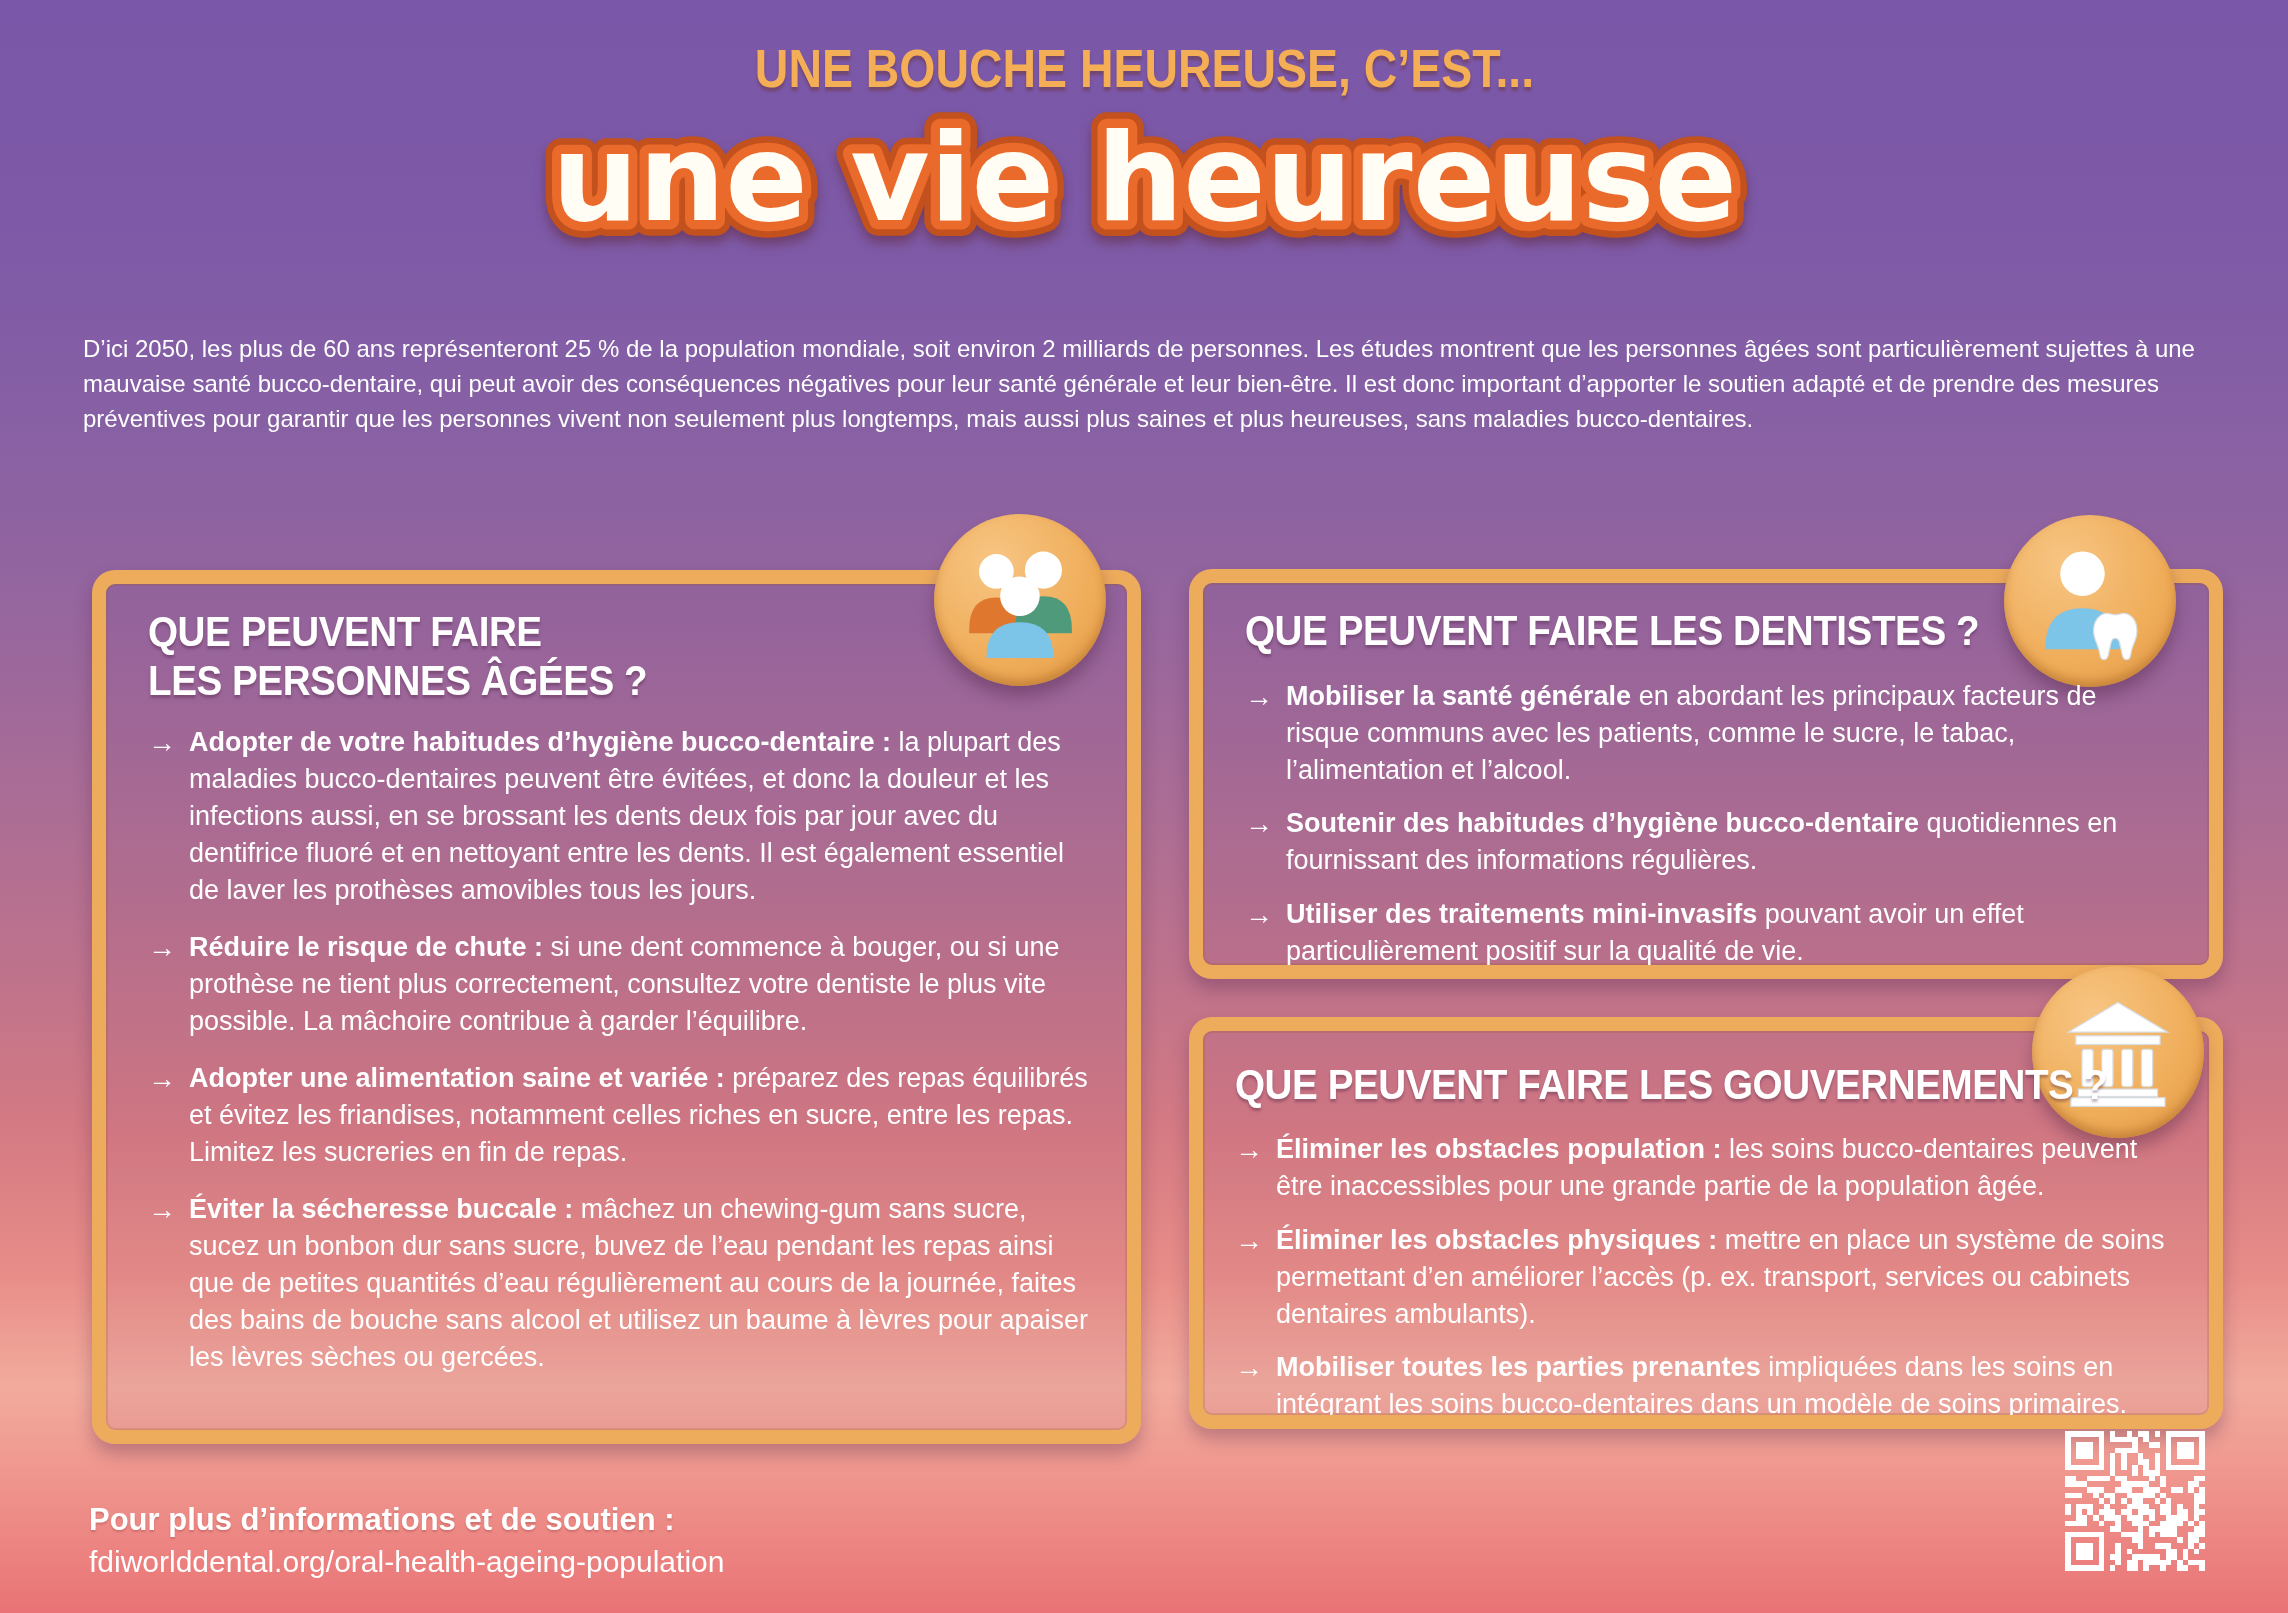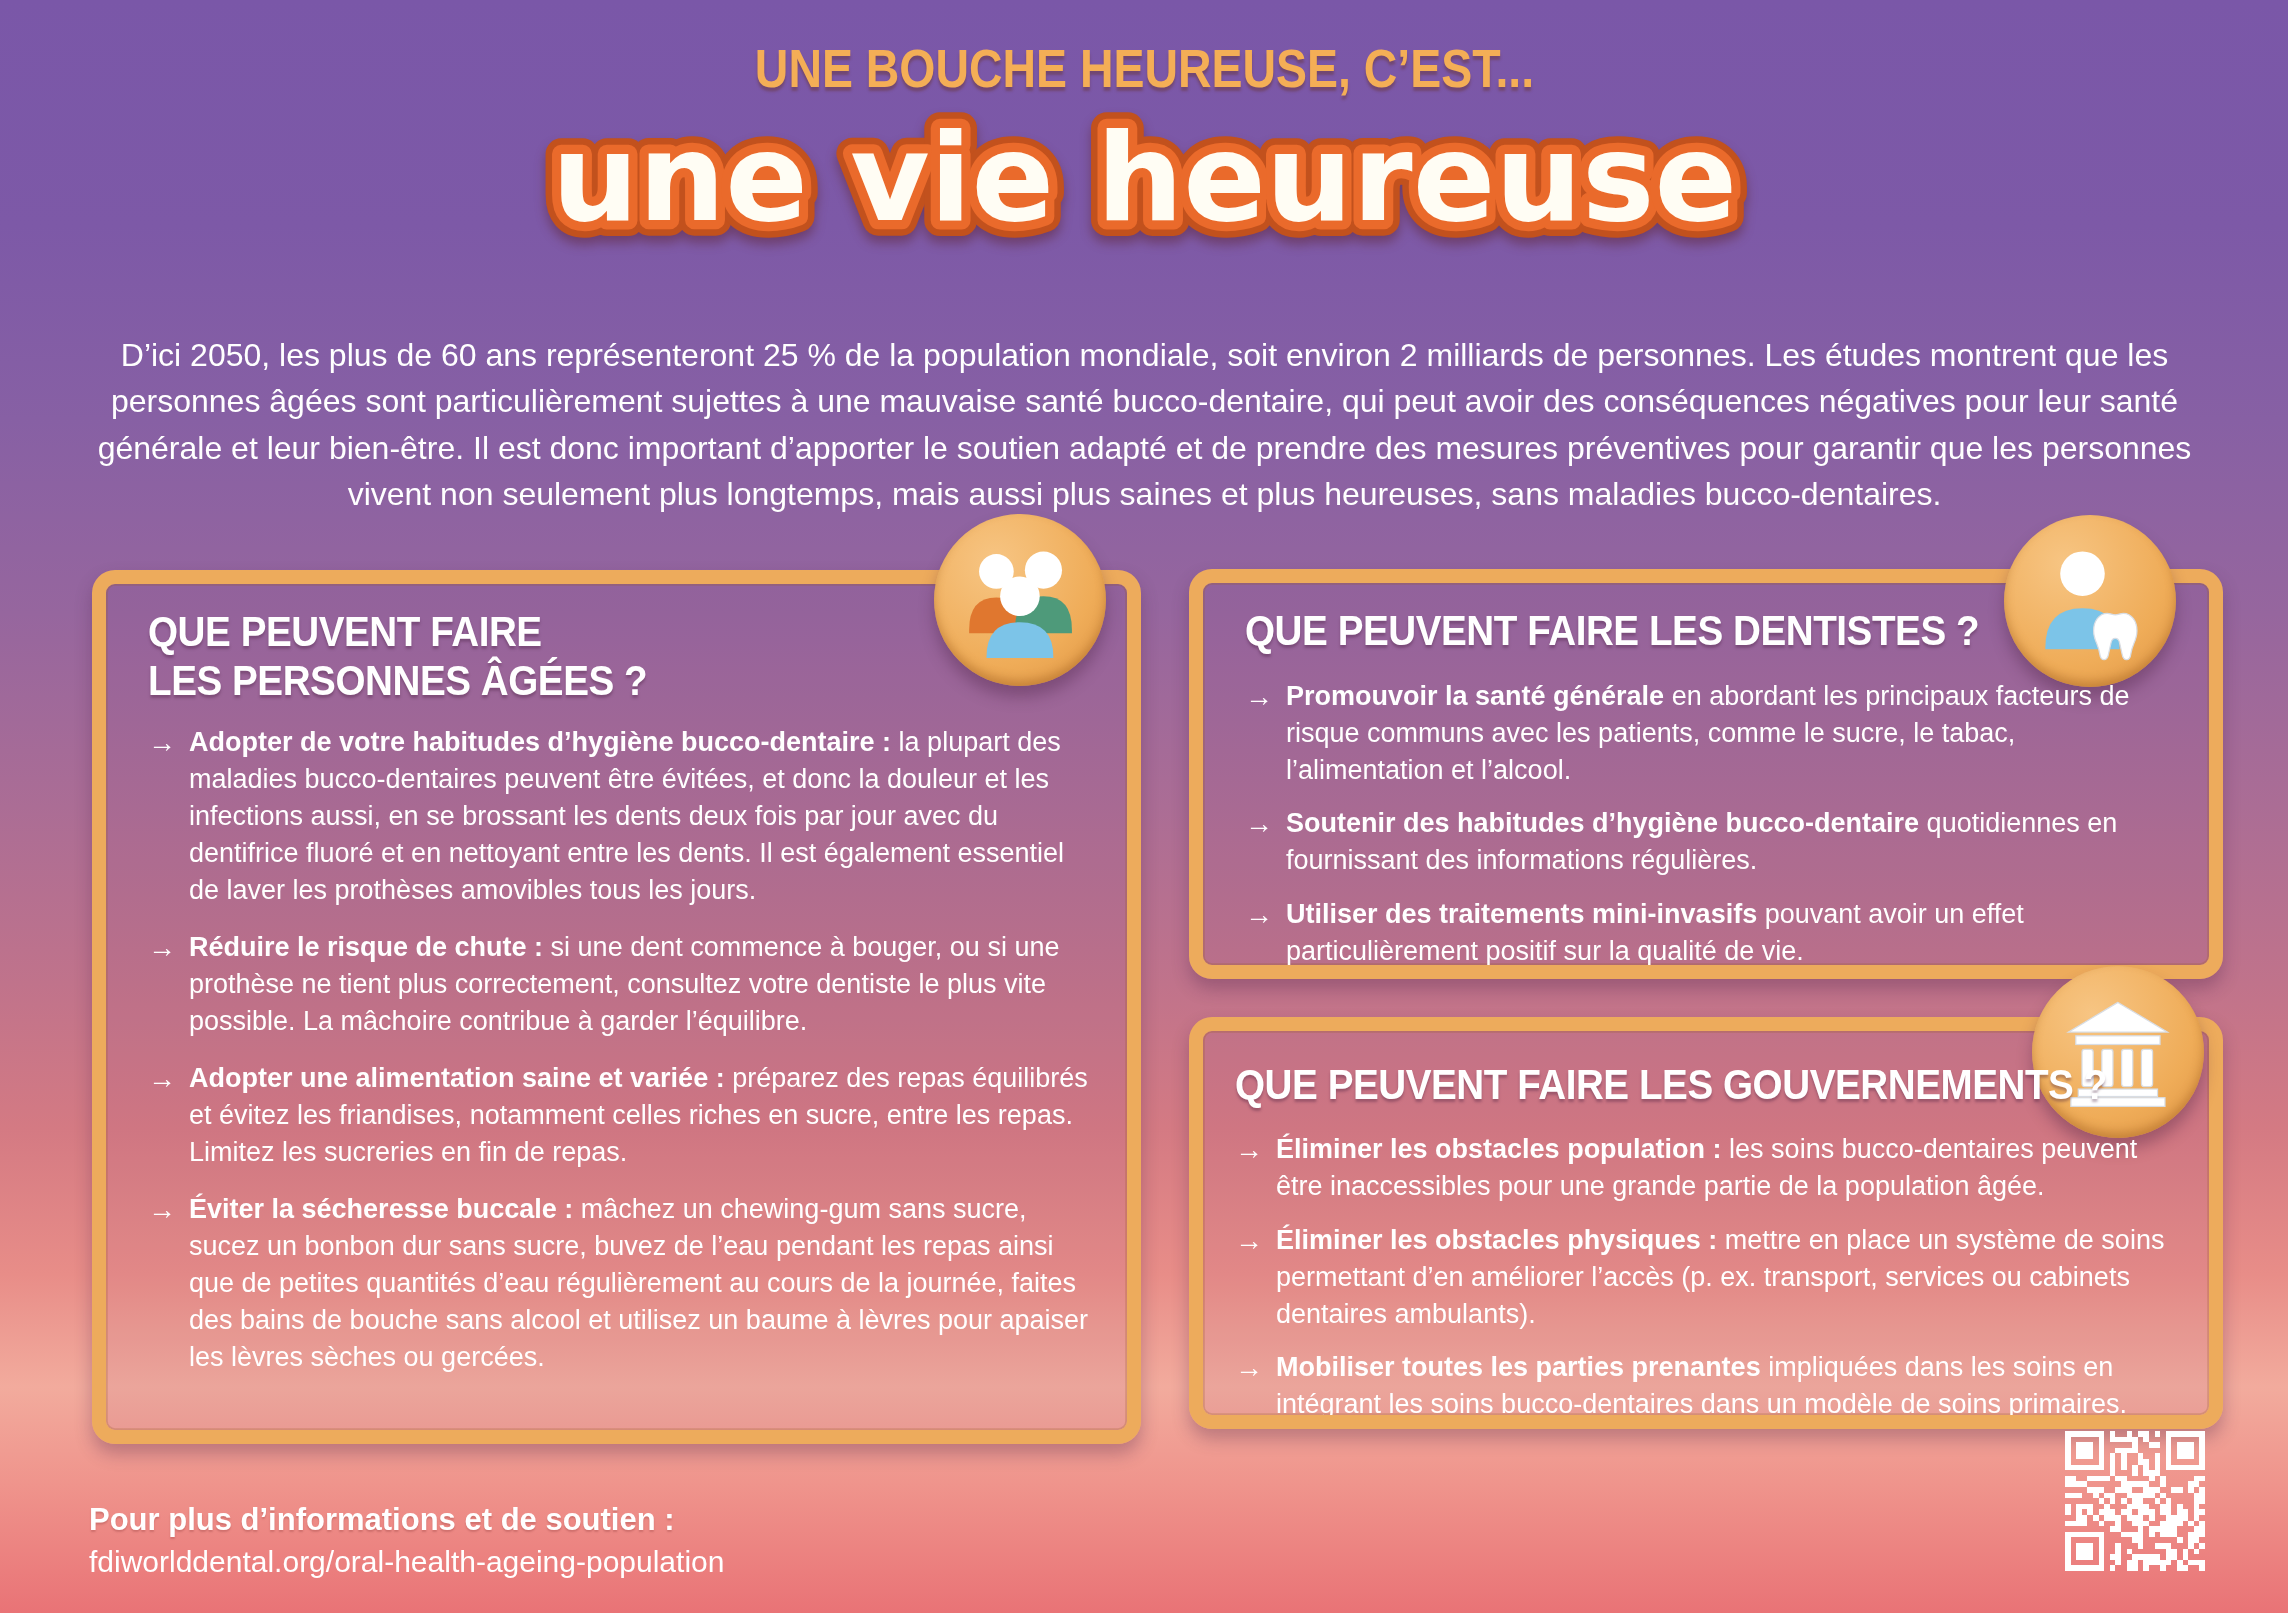--- a/index.html
+++ b/index.html
@@ -15,21 +15,21 @@
     position:absolute;top:37px;left:0;width:2289px;text-align:center;
     font-size:54px;font-weight:bold;color:#f4ae56;
     transform:scaleX(.86);transform-origin:center;
     text-shadow:0 3.7px 2.8px rgba(100,45,25,.38);
     letter-spacing:0px;white-space:nowrap;
   }
   .bigtitle-svg{position:absolute;top:81px;left:0;
     filter:drop-shadow(0 7.4px 5.5px rgba(90,30,40,.45));}
   .intro{
     position:absolute;top:332px;left:83px;width:2123px;
-    color:#ffffff;font-size:32px;line-height:1.45;text-align:center;
+    color:#ffffff;font-size:24px;line-height:1.45;text-align:left;
   }
   .panel{
     position:absolute;box-sizing:border-box;
     border:14px solid #edab5c;border-radius:23px;
     box-shadow:0 9.2px 16.6px rgba(70,30,70,.30), inset 0 0 0 1.8px rgba(150,90,30,.25);
     background:rgba(110,60,120,.05);
   }
   .panel-elderly{left:92px;top:570px;width:1049px;height:874px;}
   .panel-dentists{left:1189px;top:569px;width:1034px;height:410px;}
   .panel-governments{left:1189px;top:1017px;width:1034px;height:412px;}
@@ -127,21 +127,21 @@
       <circle cx="44" cy="28" r="18" fill="#ffffff"></circle>
       <path d="M14,88 q0,-32 30,-32 q30,0 30,32 v1 h-60 z" fill="#7cc4e8"></path>
       <path fill="#ffffff" stroke="#d8dde4" stroke-width="1" d="M64,60 c-7,0 -11,7 -11,14 c0,8 4,11 5,19 c0.7,6 6,6 7,0 l2,-9 c1,-5 6,-5 7,0 l2,9 c1,6 6.3,6 7,0 c1,-8 5,-11 5,-19 c0,-7 -4,-14 -11,-14 c-2.5,0 -4,1.2 -6.5,1.2 c-2.5,0 -4,-1.2 -6.5,-1.2 z"></path>
     </svg>
   </div>
   <div class="panel-inner">
     <div class="panel-title">QUE PEUVENT FAIRE LES DENTISTES ?</div>
     <div class="items" style="gap:16.6px;">
       <div class="item">
         <span class="arrow">→</span>
-        <span><span class="lead">Promouvoir la santé générale</span><span> en abordant les principaux facteurs de risque communs avec les patients, comme le sucre, le tabac, l’alimentation et l’alcool.</span></span>
+        <span><span class="lead">Mobiliser la santé générale</span><span> en abordant les principaux facteurs de risque communs avec les patients, comme le sucre, le tabac, l’alimentation et l’alcool.</span></span>
       </div>
       <div class="item">
         <span class="arrow">→</span>
         <span><span class="lead">Soutenir des habitudes d’hygiène bucco-dentaire</span><span> quotidiennes en fournissant des informations régulières.</span></span>
       </div>
       <div class="item">
         <span class="arrow">→</span>
         <span><span class="lead">Utiliser des traitements mini-invasifs</span><span> pouvant avoir un effet particulièrement positif sur la qualité de vie.</span></span>
       </div>
     </div>

